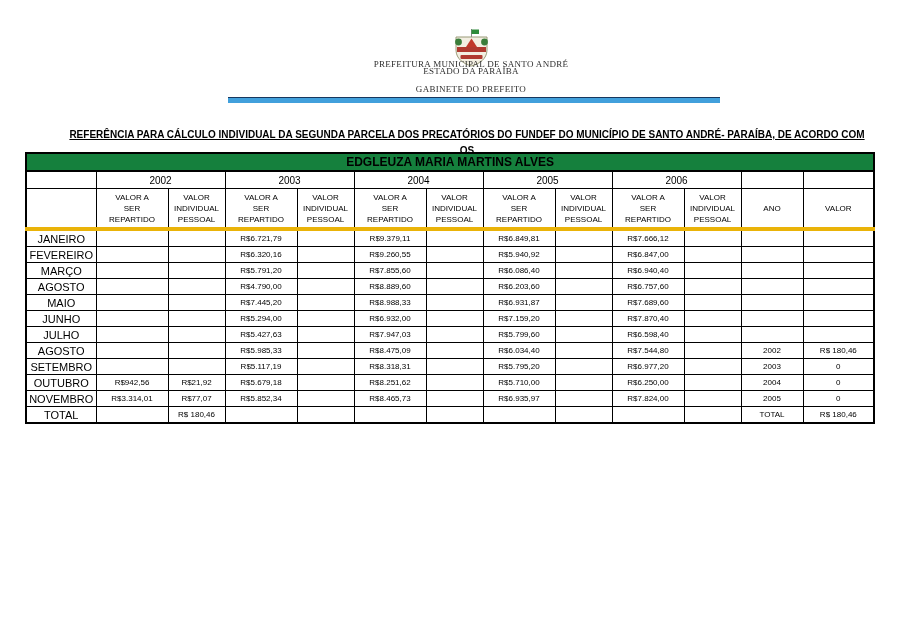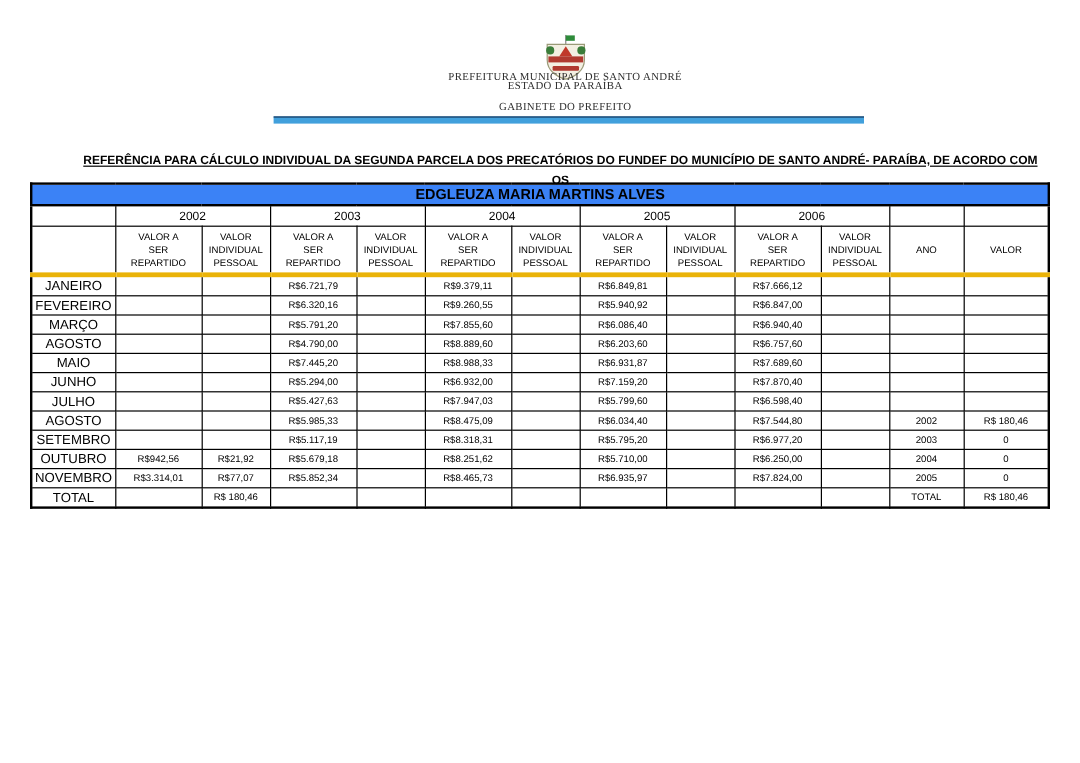--- a/index.html
+++ b/index.html
@@ -53,21 +53,21 @@
     table-layout: fixed;
     border: 2px solid #000;
   }
   table.main th, table.main td {
     border: 1px solid #000;
     padding: 0;
     overflow: hidden;
     background: #fff;
   }
   tr.name-row th {
-    background: #3b82f6;
+    background: #15803d;
     font-size: 12px; font-weight: bold;
     height: 16px; text-align: center;
     border-bottom: 2px solid #000;
     margin-left: 45px;
   }
   tr.years-row th {
     font-weight: normal; font-size: 10px;
     height: 16px; text-align: center;
   }
   tr.subhead-row th {

